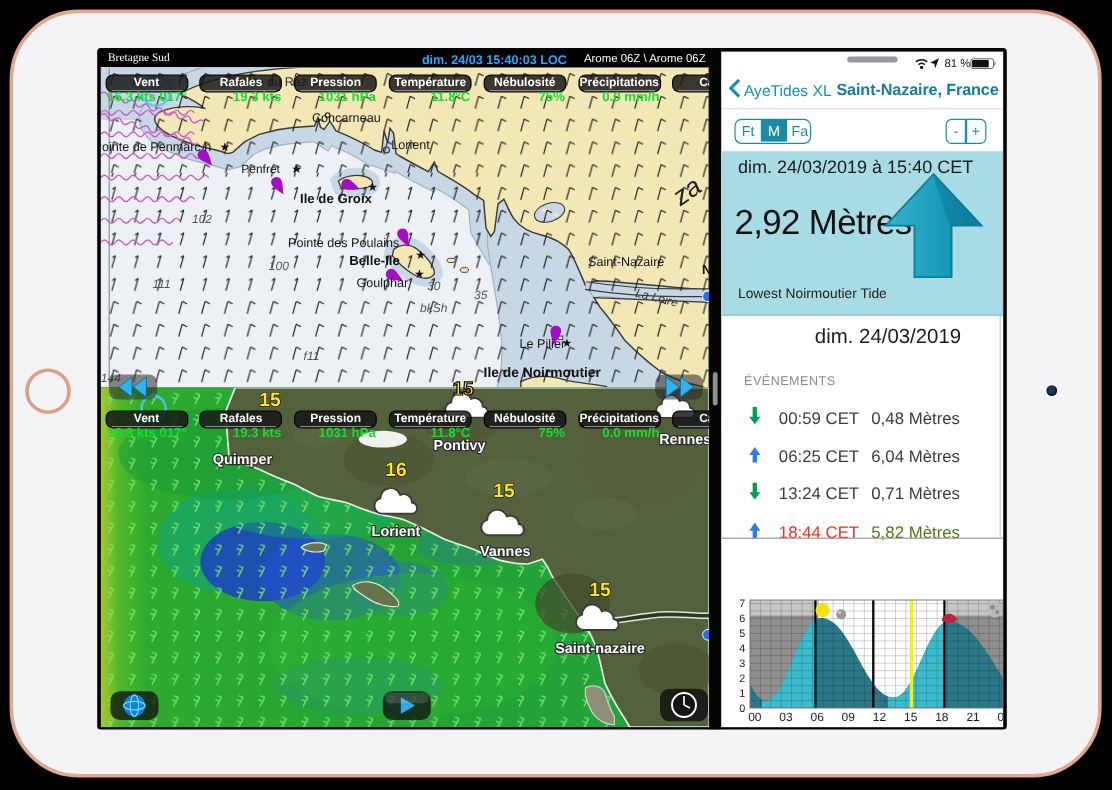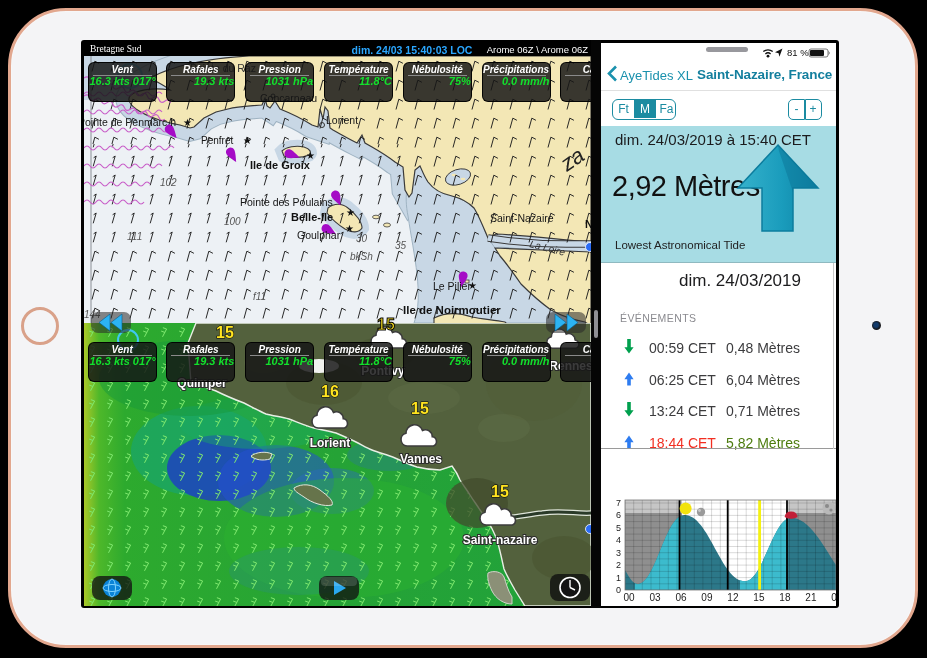--- a/index.html
+++ b/index.html
@@ -16,22 +16,22 @@
   #topbar{position:absolute;left:3px;top:3px;width:507px;height:13px;background:#000;color:#fff;}
   #topbar .l{position:absolute;left:6px;top:1px;font-size:9.5px;font-family:Liberation Serif, serif;}
   #topbar .c{position:absolute;left:240px;top:0.5px;width:176px;text-align:center;font-size:10.5px;font-weight:bold;color:#2ba7ff;}
   #topbar .r{position:absolute;right:3px;top:1px;font-size:9.5px;}
   #map1wrap{position:absolute;left:3px;top:16px;width:507px;height:267px;overflow:hidden;background:#ecf0f4;}
   #map2wrap{position:absolute;left:3px;top:283px;width:507px;height:283px;overflow:hidden;background:#2fae3c;}
   #divider{position:absolute;left:510px;top:0px;width:10px;height:568px;background:#050505;}
   #divider .handle{position:absolute;left:3px;top:270px;width:4px;height:28px;border-radius:2px;background:#8e8e93;}
   #rightapp{position:absolute;left:520px;top:3px;width:235px;height:563px;background:#fff;overflow:hidden;}
   
-  .dbox{position:absolute;width:69px;height:40px;border-radius:6px;background:rgba(22,22,22,0.84);
-    border:1px solid rgba(0,0,0,0.9);font-style:italic;}
+  .dbox{position:absolute;width:69px;height:15px;border-radius:6px;background:rgba(22,22,22,0.84);
+    border:1px solid rgba(0,0,0,0.9);}
   .dbox .lab{display:block;text-align:center;font-size:10px;font-weight:bold;color:#fff;line-height:11px;margin-top:0.5px;}
   .dbox .sep{display:block;height:1px;background:#8a8a8a;margin:0 4px;}
   .dbox .val{display:block;text-align:right;font-size:11px;font-weight:bold;color:#12e02c;line-height:11px;margin-top:0.2px;}
   .mapbtn{position:absolute;width:40px;height:21px;border-radius:7px;background:rgba(40,40,40,0.55);}
   
   .navteal{color:#1a91ad;}
   #seg{position:absolute;left:11px;top:56px;width:64px;height:21px;border:1.5px solid #1b8ba1;border-radius:6px;background:#fff;}
   #seg .s{position:absolute;top:0;height:18px;font-size:12px;color:#1b8ba1;text-align:center;line-height:18px;}
   #seg .sel{background:#1b8ba1;color:#fff;}
   #minus,#plus{position:absolute;top:56px;width:17px;height:21px;border:1.5px solid #1b8ba1;border-radius:5px;
@@ -324,21 +324,21 @@
     <div id="seg">
       <div class="s" style="left:0;width:21px;">Ft</div>
       <div class="s sel" style="left:21px;width:22px;">M</div>
       <div class="s" style="left:43px;width:21px;">Fa</div>
     </div>
     <div id="minus" style="left:187px;border-radius:5px 0 0 5px;">-</div>
     <div id="plus" style="left:203.5px;border-radius:0 5px 5px 0;">+</div>
     <div id="cyanpanel">
       <div class="abs" style="left:14px;top:5px;font-size:15px;color:#1b1b1d;white-space:nowrap;">dim. 24/03/2019 à 15:40 CET</div>
       <div class="abs" style="left:11px;top:44px;font-size:29px;color:#111;letter-spacing:-0.5px;">2,92 Mètres</div>
-      <div class="abs" style="left:14px;top:113px;font-size:11.5px;color:#222;">Lowest Astronomical Tide</div>
+      <div class="abs" style="left:14px;top:113px;font-size:11.5px;color:#222;">Lowest Noirmoutier Tide</div>
       <svg class="abs" style="left:135px;top:17px;" width="84" height="90" viewBox="0 0 84 90">
         <defs>
             <linearGradient id="arg" x1="0" y1="0" x2="1" y2="0">
           <stop offset="0" stop-color="#36b2cc"></stop>
               <stop offset="0.55" stop-color="#1a9cbc"></stop>
               <stop offset="1" stop-color="#0e81a3"></stop>
         </linearGradient>
           </defs>
         <polygon points="42,2 82,45 57,45 57,88 26,88 26,45 2,45" fill="url(#arg)" stroke="#0c7d9e" stroke-width="1.5"></polygon>
         <polygon points="42,2 82,45 57,45 57,49 43,8" fill="#0b7697" opacity="0.5"></polygon>

